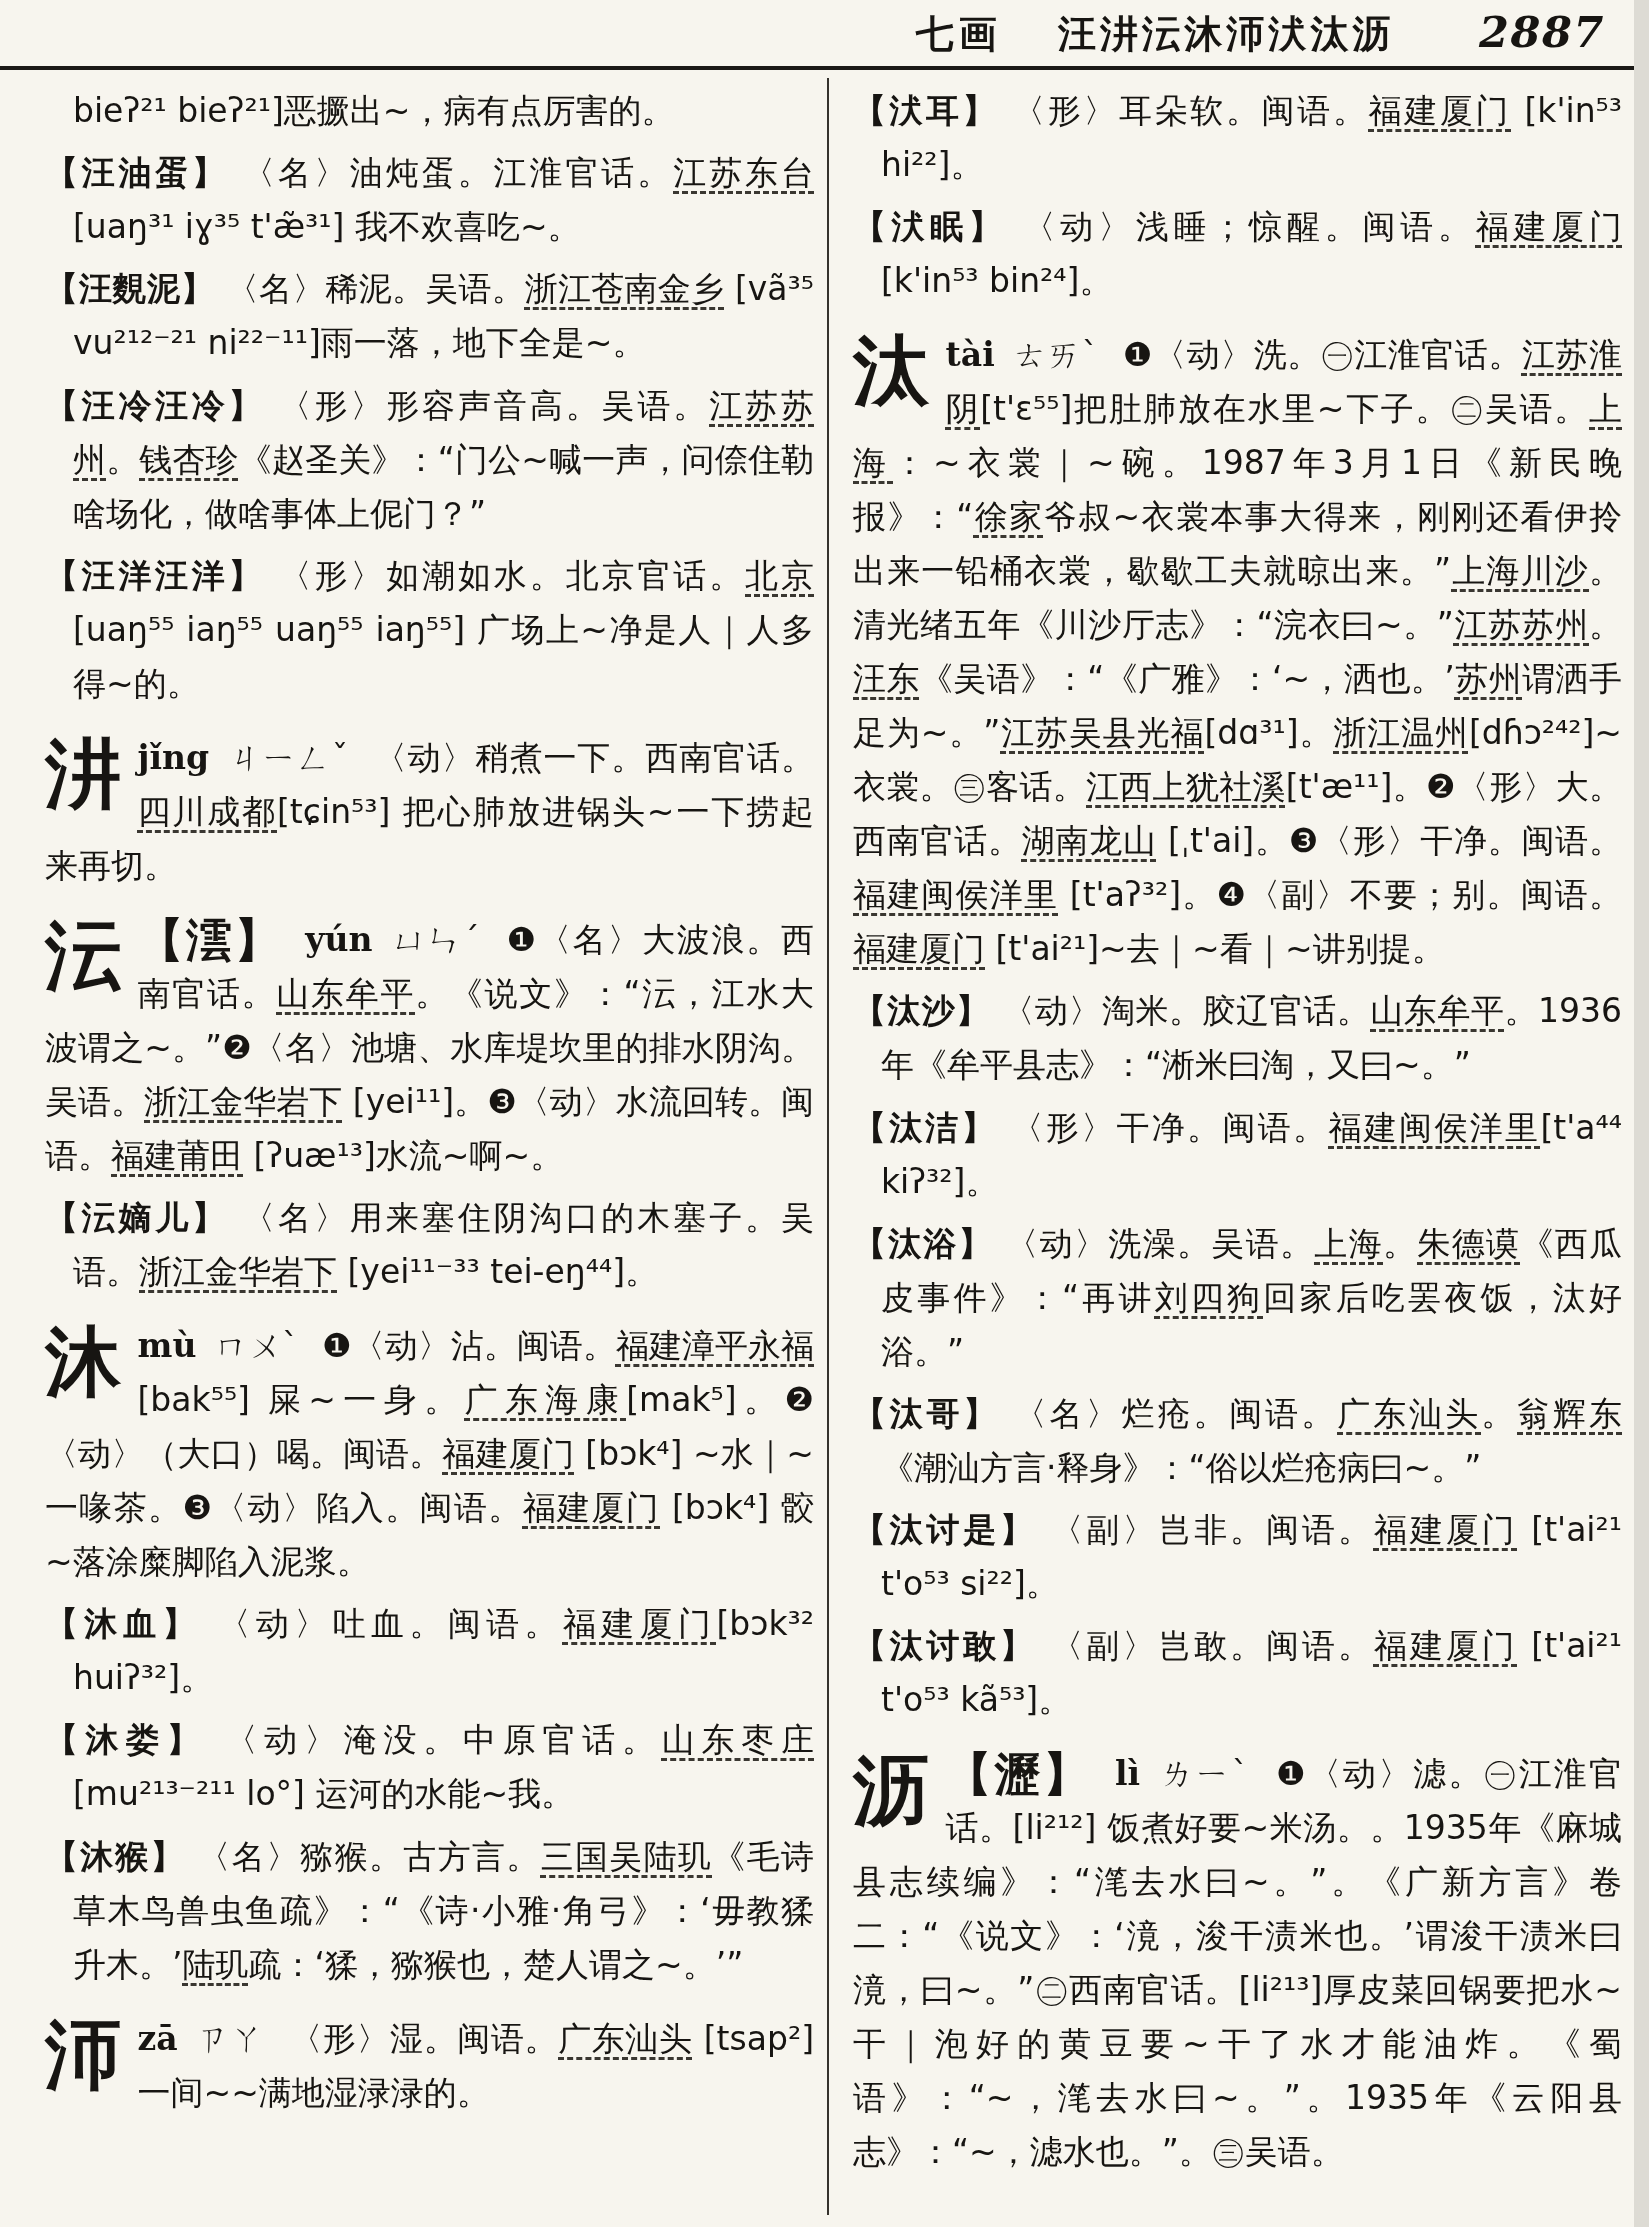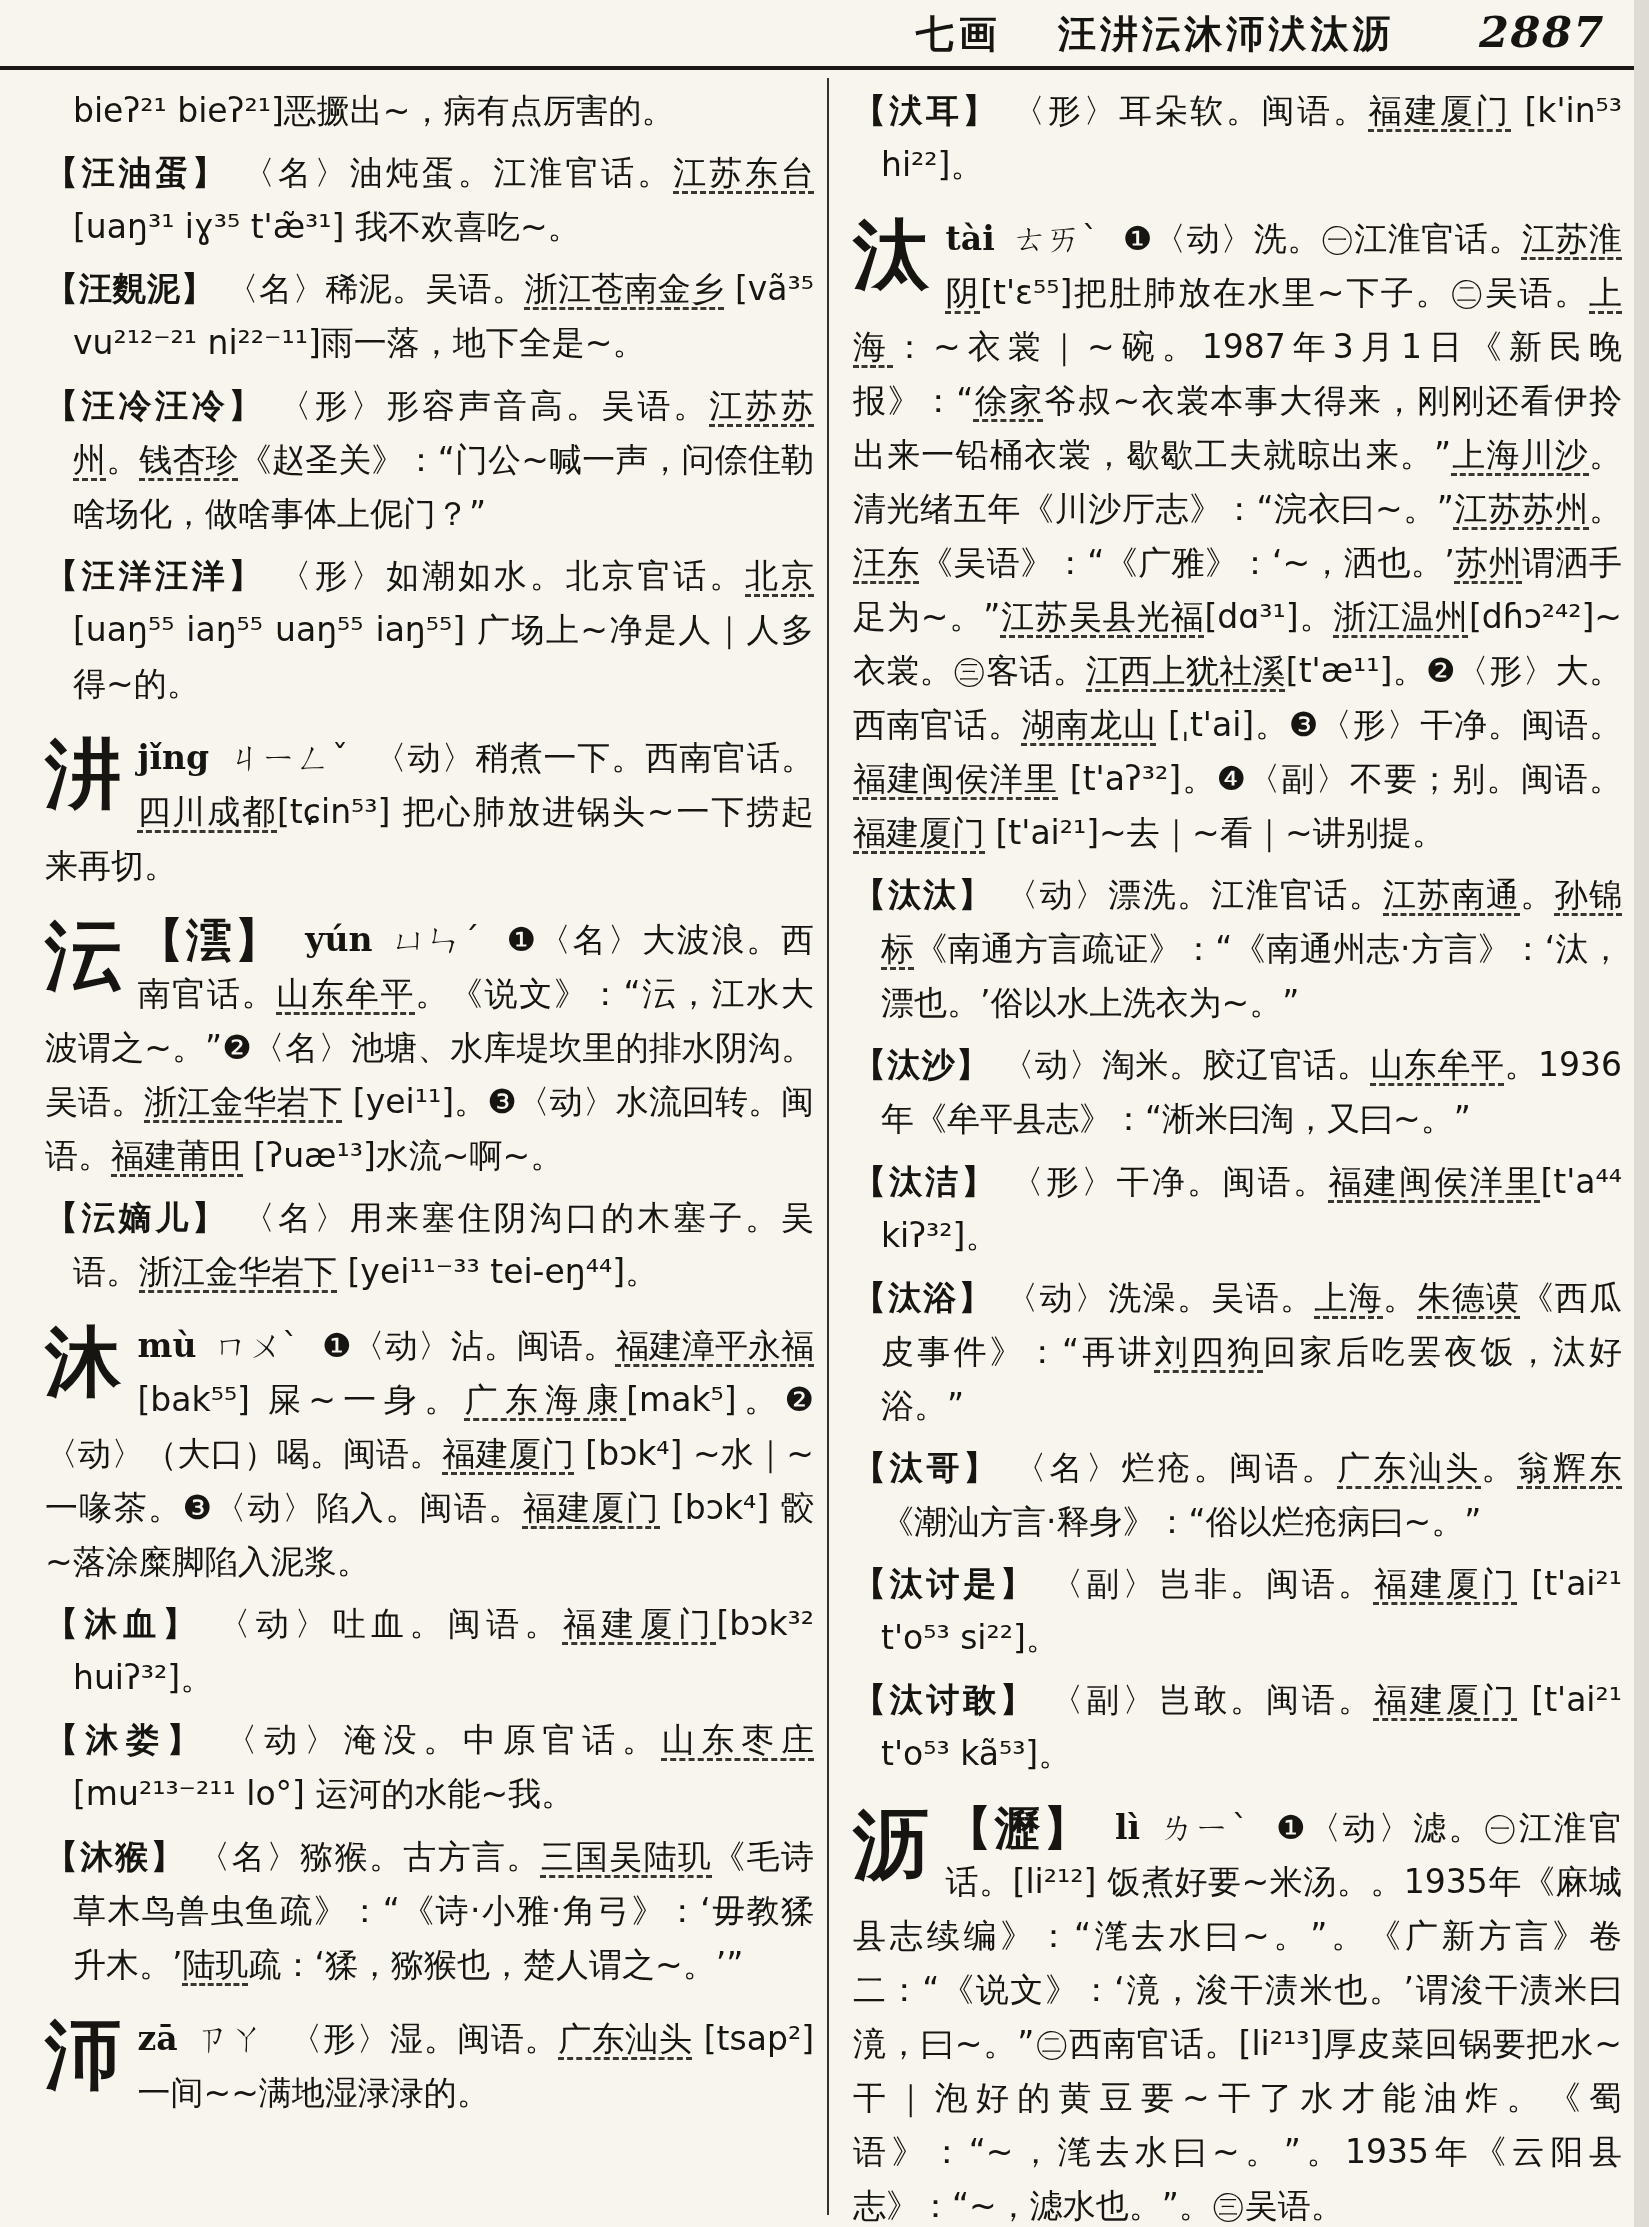--- a/index.html
+++ b/index.html
@@ -153,35 +153,35 @@
   <div class="column" id="right-col">
 
   <p class="block entry">
         
         
         
         
         <span class="head">【汱耳】</span>
         <span class="body">〈形〉耳朵软。闽语。<u>福建厦门</u> [k'in⁵³ hi²²]。</span>
       </p>
+      <p class="block entry">
+        
+        
+        
+        
+        <span class="head">【汱眠】</span>
+        <span class="body">〈动〉浅睡；惊醒。闽语。<u>福建厦门</u> [k'in⁵³ bin²⁴]。</span>
+      </p>
       <p class="block char-entry">
         <span class="bighead">汰</span>
         
         <span class="pinyin">tài</span>
         <span class="zhuyin">ㄊㄞˋ</span>
         
         <span class="body">❶〈动〉洗。㊀江淮官话。<u>江苏淮阴</u>[t'ɛ⁵⁵]把肚肺放在水里~下子。㊁吴语。<u>上海</u>：~衣裳｜~碗。1987年3月1日《新民晚报》：“<u>徐家</u>爷叔~衣裳本事大得来，刚刚还看伊拎出来一铅桶衣裳，歇歇工夫就晾出来。”<u>上海川沙</u>。清光绪五年《川沙厅志》：“浣衣曰~。”<u>江苏苏州</u>。<u>汪东</u>《吴语》：“《广雅》：‘~，洒也。’<u>苏州</u>谓洒手足为~。”<u>江苏吴县光福</u>[dɑ³¹]。<u>浙江温州</u>[dɦɔ²⁴²]~ 衣裳。㊂客话。<u>江西上犹社溪</u>[t'æ¹¹]。❷〈形〉大。西南官话。<u>湖南龙山</u> [ˌt'ai]。❸〈形〉干净。闽语。<u>福建闽侯洋里</u> [t'aʔ³²]。❹〈副〉不要；别。闽语。<u>福建厦门</u> [t'ai²¹]~去｜~看｜~讲别提。</span>
-      </p>
-      <p class="block entry">
-        
-        
-        
-        
-        <span class="head">【汰汰】</span>
-        <span class="body">〈动〉漂洗。江淮官话。<u>江苏南通</u>。<u>孙锦标</u>《南通方言疏证》：“《南通州志·方言》：‘汰，漂也。’俗以水上洗衣为~。”</span>
       </p>
       <p class="block entry">
         
         
         
         
         <span class="head">【汰沙】</span>
         <span class="body">〈动〉淘米。胶辽官话。<u>山东牟平</u>。1936年《牟平县志》：“淅米曰淘，又曰~。”</span>
       </p>
       <p class="block entry">

